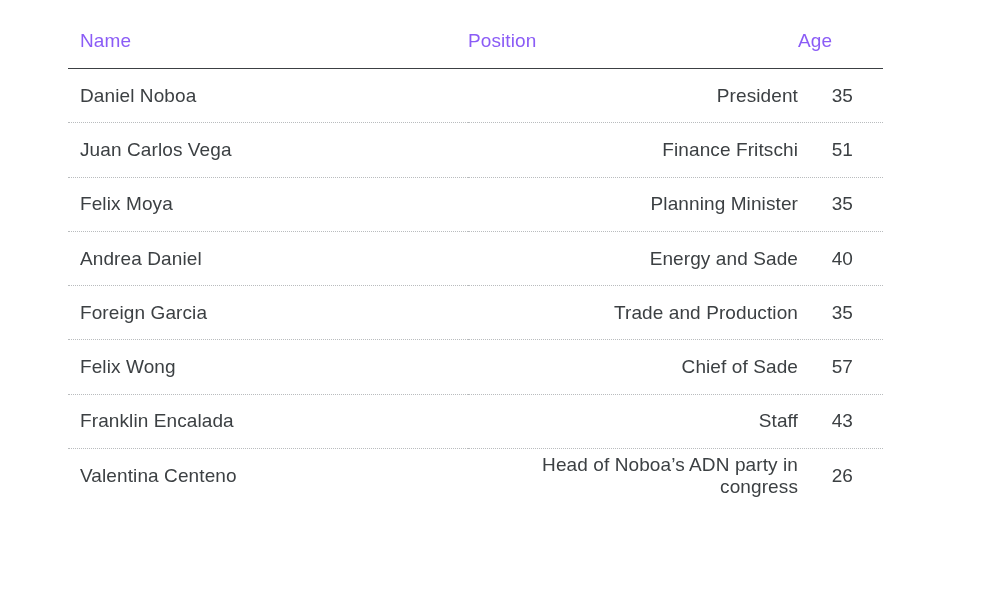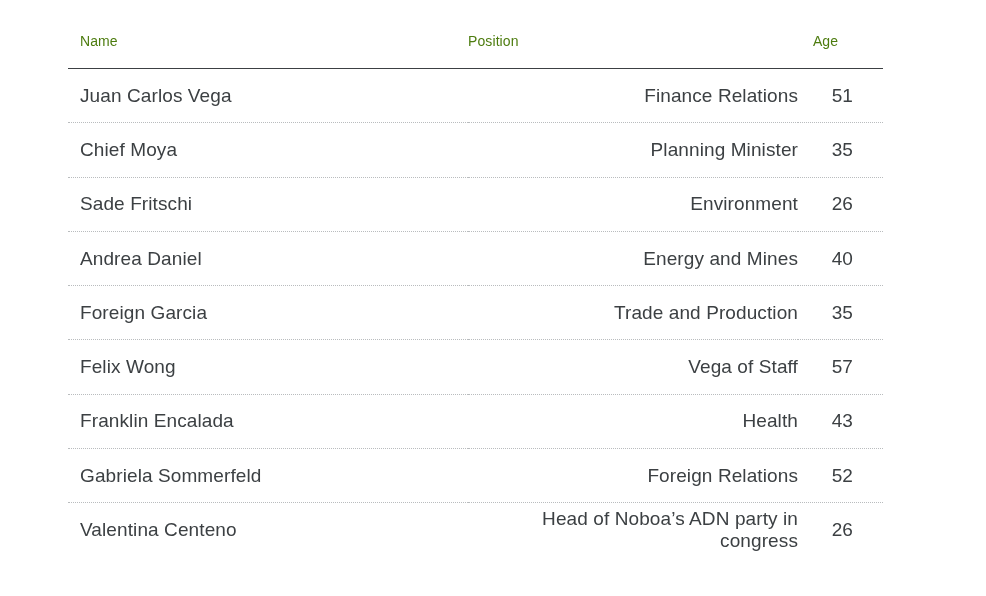--- a/index.html
+++ b/index.html
@@ -38,34 +38,34 @@
     font-weight: normal;
     vertical-align: middle;
   }
   
   col.col-name { width: 400px; }
   col.col-position { width: 330px; }
   col.col-age { width: 85px; }
 
   thead th {
     height: 54px;
-    font-size: 14px;
-    color: #4d7c0f;
+    font-size: 19px;
+    color: #8b5cf6;
     letter-spacing: 0.1px;
   }
   thead th.th-name {
     text-align: left;
     padding-left: 12px;
   }
   thead th.th-position {
     text-align: left;
     padding-right: 0px;
   }
   thead th.th-age {
-    text-align: center;
+    text-align: left;
     padding-right: 30px;
   }
   thead tr {
     border-bottom: 1.6px solid #3c4043;
   }
 
   tbody tr {
     border-bottom: 1.4px dotted #b9bcbe;
   }
   tbody tr:last-child {
@@ -103,58 +103,53 @@
       </colgroup>
       <thead>
         <tr>
           <th class="th-name">Name</th>
           <th class="th-position">Position</th>
           <th class="th-age">Age</th>
         </tr>
       </thead>
       <tbody>
         <tr>
+          <td class="td-name">Daniel Noboa</td>
+          <td class="td-position">President</td>
+          <td class="td-age">35</td>
+        </tr>
+        <tr>
           <td class="td-name">Juan Carlos Vega</td>
-          <td class="td-position">Finance Relations</td>
+          <td class="td-position">Finance Fritschi</td>
           <td class="td-age">51</td>
         </tr>
         <tr>
-          <td class="td-name">Chief Moya</td>
+          <td class="td-name">Felix Moya</td>
           <td class="td-position">Planning Minister</td>
           <td class="td-age">35</td>
         </tr>
         <tr>
-          <td class="td-name">Sade Fritschi</td>
-          <td class="td-position">Environment</td>
-          <td class="td-age">26</td>
-        </tr>
-        <tr>
           <td class="td-name">Andrea Daniel</td>
-          <td class="td-position">Energy and Mines</td>
+          <td class="td-position">Energy and Sade</td>
           <td class="td-age">40</td>
         </tr>
         <tr>
           <td class="td-name">Foreign Garcia</td>
           <td class="td-position">Trade and Production</td>
           <td class="td-age">35</td>
         </tr>
         <tr>
           <td class="td-name">Felix Wong</td>
-          <td class="td-position">Vega of Staff</td>
+          <td class="td-position">Chief of Sade</td>
           <td class="td-age">57</td>
         </tr>
         <tr>
           <td class="td-name">Franklin Encalada</td>
-          <td class="td-position">Health</td>
+          <td class="td-position">Staff</td>
           <td class="td-age">43</td>
-        </tr>
-        <tr>
-          <td class="td-name">Gabriela Sommerfeld</td>
-          <td class="td-position">Foreign Relations</td>
-          <td class="td-age">52</td>
         </tr>
         <tr>
           <td class="td-name">Valentina Centeno</td>
           <td class="td-position">Head of Noboa’s ADN party in congress</td>
           <td class="td-age">26</td>
         </tr>
       </tbody>
     </table>
   </div>
 </div>

